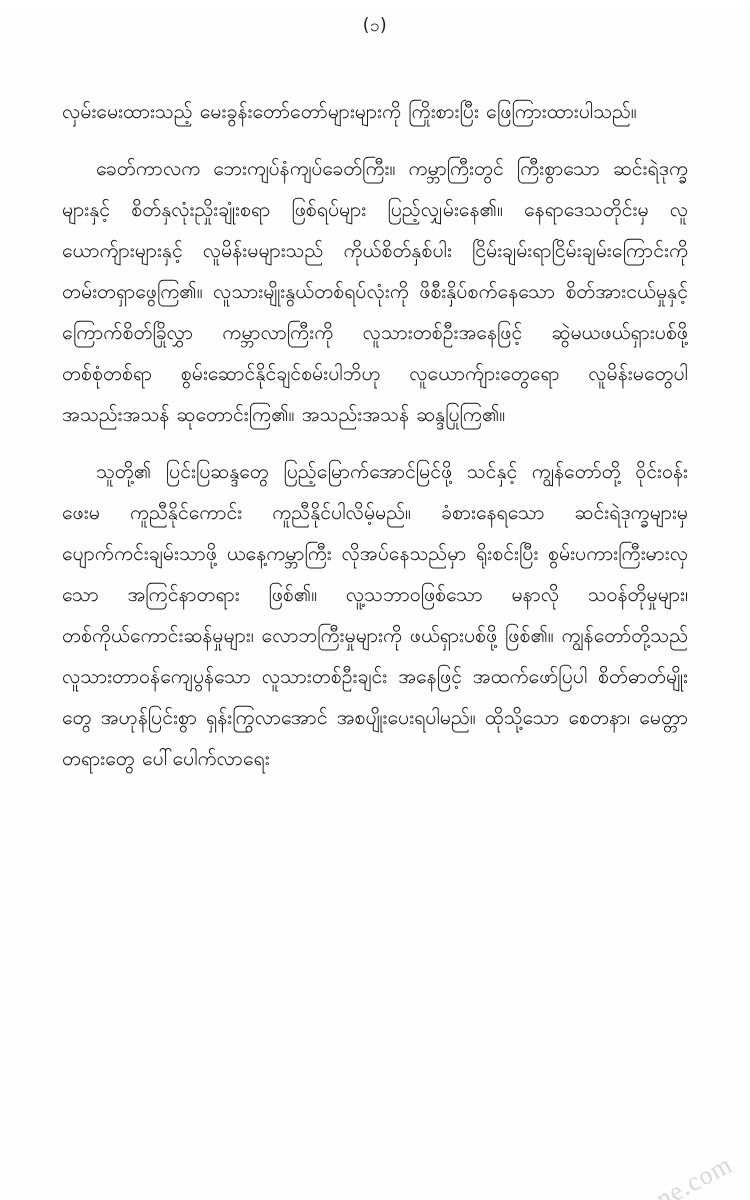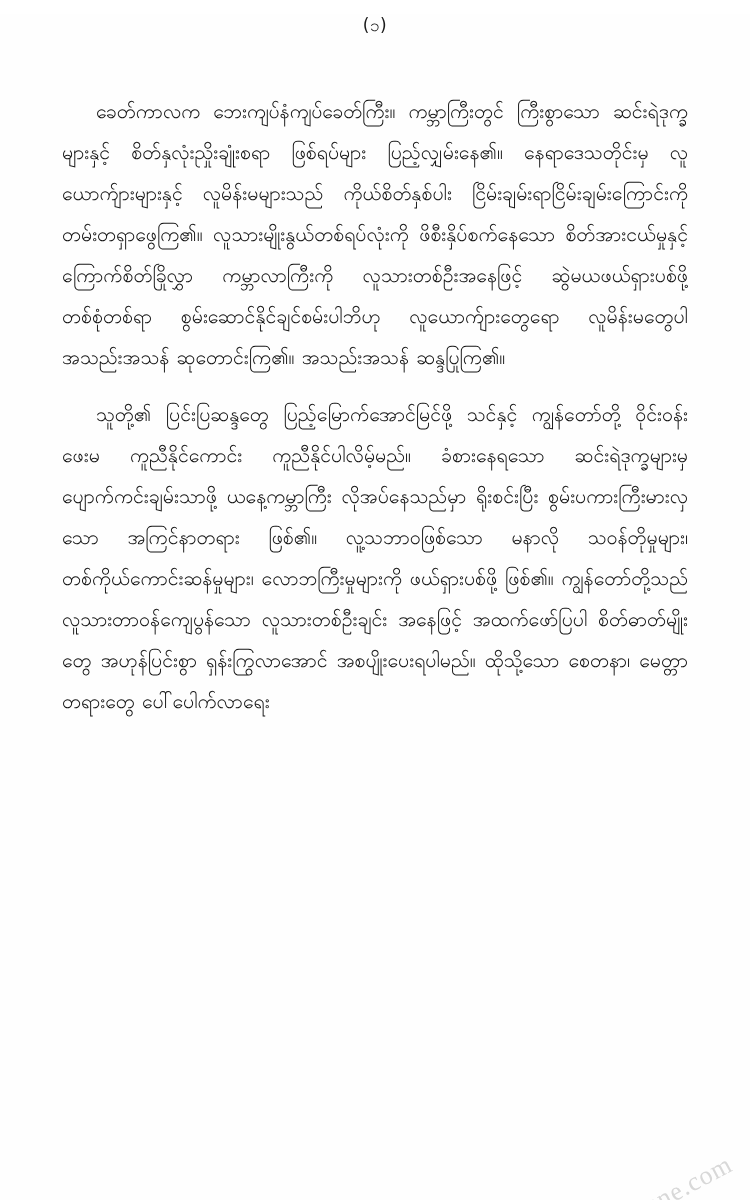--- a/index.html
+++ b/index.html
@@ -73,19 +73,20 @@
   }
 </style>
 </head>
 <body>
 
 <div class="page">
 
   <div class="page-number">(၁)</div>
 
   <div class="body-text">
+    <p class="para">လှမ်းမေးထားသည့် မေးခွန်းတော်တော်များများကို ကြိုးစားပြီး ဖြေကြားထားပါသည်။</p>
     <p class="para indent">ခေတ်ကာလက ဘေးကျပ်နံကျပ်ခေတ်ကြီး။ ကမ္ဘာကြီးတွင် ကြီးစွာသော ဆင်းရဲဒုက္ခများနှင့် စိတ်နှလုံးညှိုးချုံးစရာ ဖြစ်ရပ်များ ပြည့်လျှမ်းနေ၏။ နေရာဒေသတိုင်းမှ လူယောက်ျားများနှင့် လူမိန်းမများသည် ကိုယ်စိတ်နှစ်ပါး ငြိမ်းချမ်းရာငြိမ်းချမ်းကြောင်းကို တမ်းတရှာဖွေကြ၏။ လူသားမျိုးနွယ်တစ်ရပ်လုံးကို ဖိစီးနှိပ်စက်နေသော စိတ်အားငယ်မှုနှင့် ကြောက်စိတ်ခြိုလွှာ ကမ္ဘာလာကြီးကို လူသားတစ်ဦးအနေဖြင့် ဆွဲမယဖယ်ရှားပစ်ဖို့ တစ်စုံတစ်ရာ စွမ်းဆောင်နိုင်ချင်စမ်းပါဘိဟု လူယောက်ျားတွေရော လူမိန်းမတွေပါ အသည်းအသန် ဆုတောင်းကြ၏။ အသည်းအသန် ဆန္ဒပြုကြ၏။</p>
     <p class="para indent">သူတို့၏ ပြင်းပြဆန္ဒတွေ ပြည့်မြောက်အောင်မြင်ဖို့ သင်နှင့် ကျွန်တော်တို့ ဝိုင်းဝန်းဖေးမ ကူညီနိုင်ကောင်း ကူညီနိုင်ပါလိမ့်မည်။ ခံစားနေရသော ဆင်းရဲဒုက္ခများမှ ပျောက်ကင်းချမ်းသာဖို့ ယနေ့ကမ္ဘာကြီး လိုအပ်နေသည်မှာ ရိုးစင်းပြီး စွမ်းပကားကြီးမားလှသော အကြင်နာတရား ဖြစ်၏။ လူ့သဘာဝဖြစ်သော မနာလို သဝန်တိုမှုများ၊ တစ်ကိုယ်ကောင်းဆန်မှုများ၊ လောဘကြီးမှုများကို ဖယ်ရှားပစ်ဖို့ ဖြစ်၏။ ကျွန်တော်တို့သည် လူသားတာဝန်ကျေပွန်သော လူသားတစ်ဦးချင်း အနေဖြင့် အထက်ဖော်ပြပါ စိတ်ဓာတ်မျိုးတွေ အဟုန်ပြင်းစွာ ရှန်းကြွလာအောင် အစပျိုးပေးရပါမည်။ ထိုသို့သော စေတနာ၊ မေတ္တာတရားတွေ ပေါ်ပေါက်လာရေး</p>
   </div>
 
   <div class="watermark">nigane.com</div>
 
 </div>
 
 </body></html>

